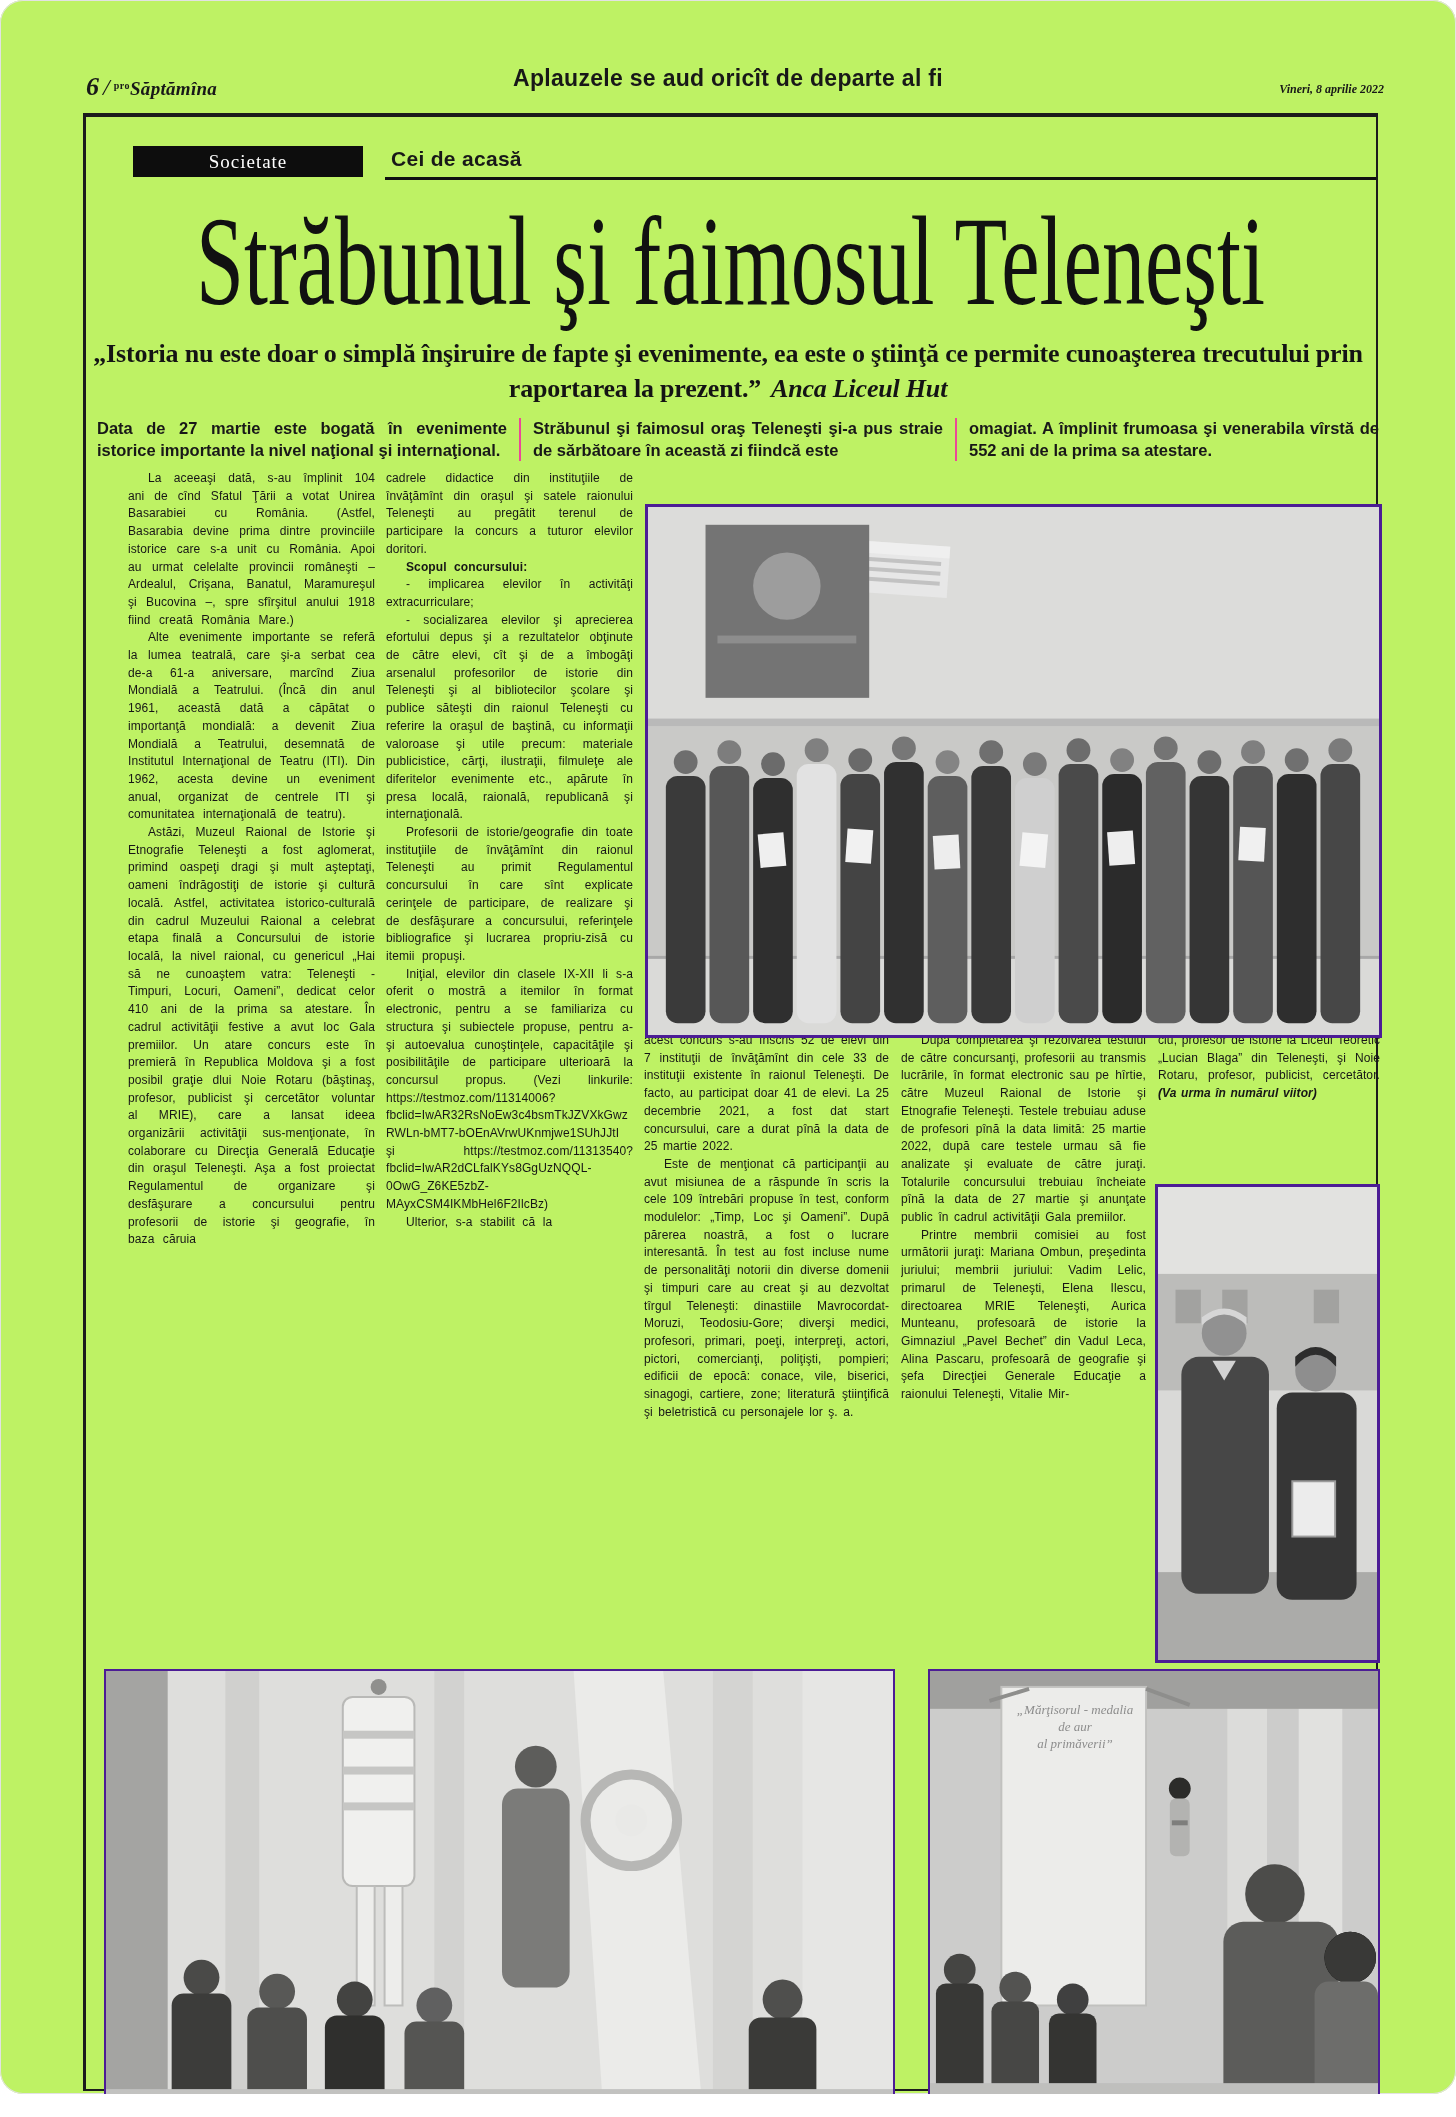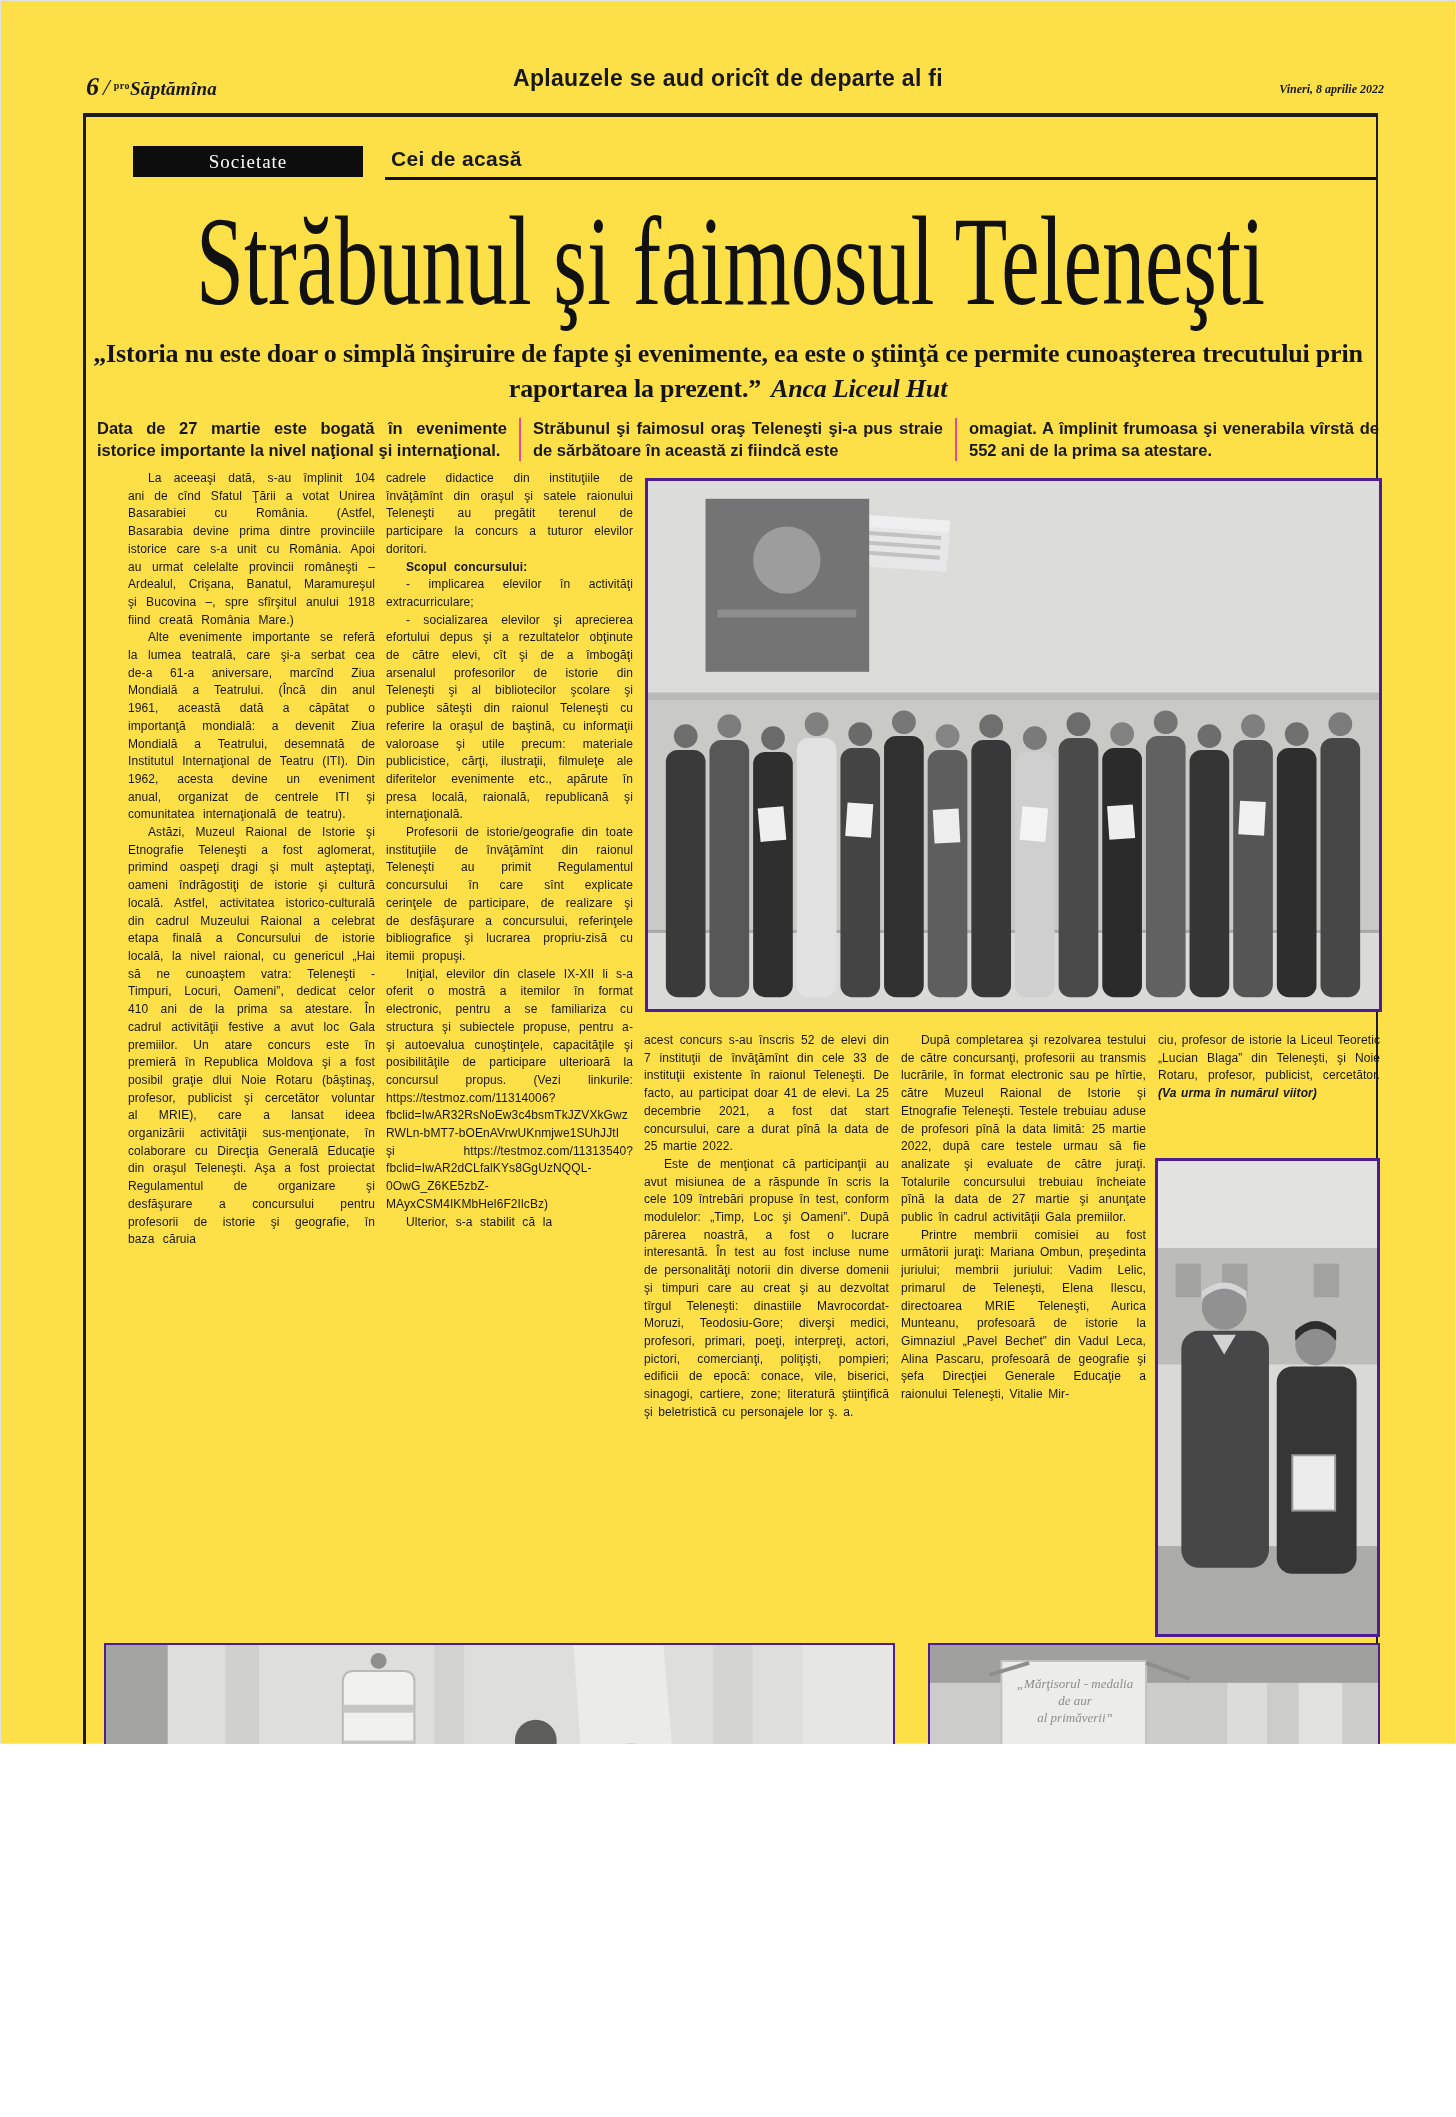--- a/index.html
+++ b/index.html
@@ -1,18 +1,18 @@
 <!DOCTYPE html>
 <html><head>
 <meta charset="utf-8">
 <style>
   html,body{margin:0;padding:0;background:#ffffff;}
-  .page{position:relative;width:1456px;height:1744px;background:#fde047;overflow:hidden;
+  .page{position:relative;width:1456px;height:2094px;background:#bef264;overflow:hidden;
         font-family:"Liberation Sans",sans-serif;color:#181818;
-        box-shadow:inset 0 0 0 1px #e2e2e2;}
+        box-shadow:inset 0 0 0 1px #e2e2e2;border-radius:23px;}
   
   .masthead-left{position:absolute;left:86px;top:72px;font-family:"Liberation Serif",serif;}
   .pgnum{font-style:italic;font-size:26px;font-weight:bold;}
   .slash{font-style:italic;font-size:24px;}
   .logo-small{font-size:10px;font-weight:bold;vertical-align:6px;letter-spacing:.5px;}
   .logo{font-family:"Liberation Serif",serif;font-style:italic;font-weight:bold;font-size:19px;letter-spacing:.3px;}
   .motto{position:absolute;left:0;right:0;top:65px;text-align:center;font-weight:bold;
          font-size:23px;letter-spacing:.3px;}
   .issue-date{position:absolute;right:72px;top:82px;font-family:"Liberation Serif",serif;
          font-style:italic;font-weight:bold;font-size:12px;}
@@ -46,21 +46,21 @@
   .bodycol p{margin:0;text-indent:20px;overflow-wrap:anywhere;}
   .bodycol p.cont{text-indent:0;}
   .bodycol p.b{font-weight:bold;}
   #col1{left:128px;top:470px;width:247px;height:1166px;word-spacing:5px;}
   #col2{left:386px;top:470px;width:247px;height:1166px;word-spacing:4px;}
   #col3{left:644px;top:1032px;width:245px;height:602px;word-spacing:2px;}
   #col4{left:901px;top:1032px;width:245px;height:604px;word-spacing:2px;}
   #col5{left:1158px;top:1032px;width:222px;height:122px;word-spacing:1px;}
   .note{font-weight:bold;font-style:italic;}
   
-  .photo{position:absolute;box-sizing:border-box;border:3px solid #4c1d95;background:#d5d5d5;overflow:hidden;}
+  .photo{position:absolute;box-sizing:border-box;border:3px solid #4c1d95;background:#d5d5d5;overflow:hidden;margin-top:26px;}
   #photo-main{left:645px;top:478px;width:737px;height:534px;}
   #photo-portrait{left:1155px;top:1158px;width:225px;height:479px;}
   #photo-bl{left:104px;top:1643px;width:791px;height:447px;border-width:2px;}
   #photo-br{left:928px;top:1643px;width:452px;height:447px;border-width:2px;}
   .photo svg{display:block;width:100%;height:100%;}
   .banner-text{position:absolute;left:72px;top:30px;width:146px;text-align:center;
         font-family:"Liberation Serif",serif;font-style:italic;font-size:13px;line-height:17px;
         color:#8d8d8d;}
   .banner-text div{margin:0;}
 </style>

